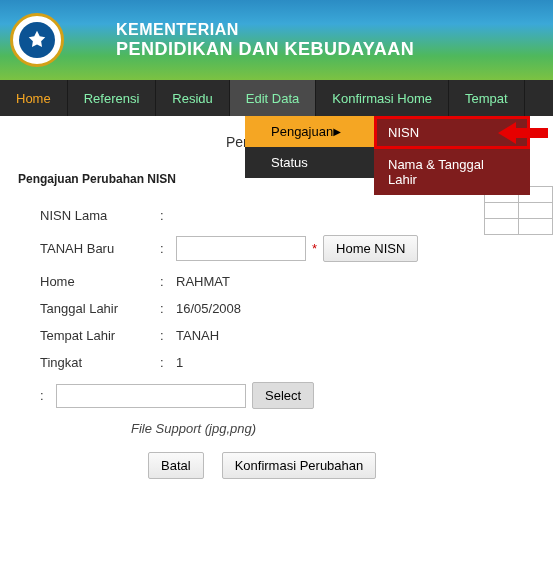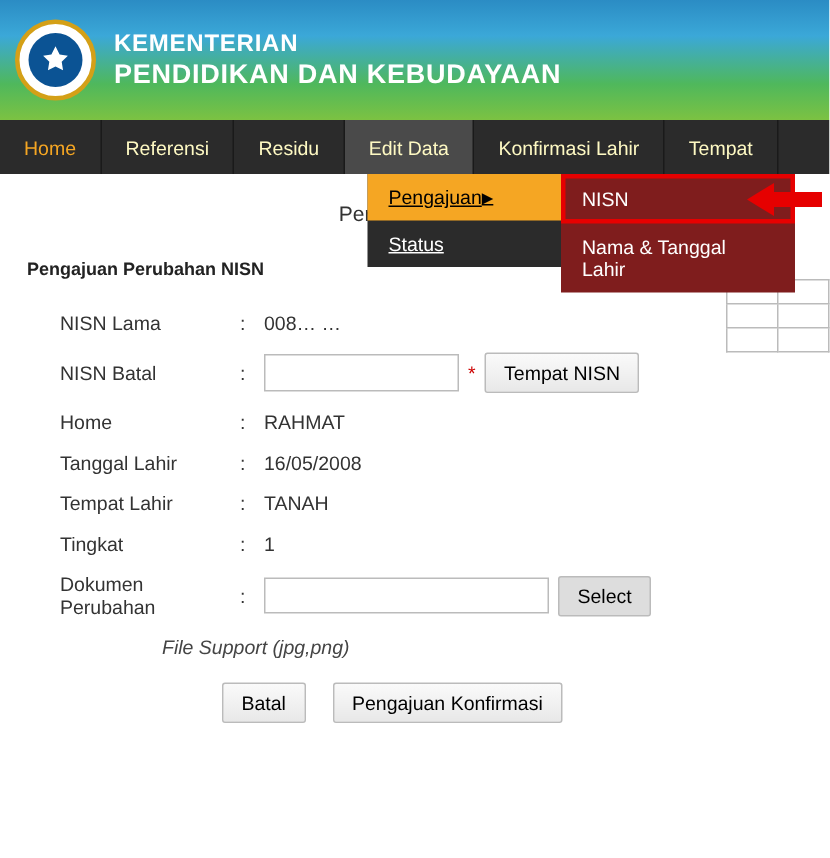--- a/index.html
+++ b/index.html
@@ -4,20 +4,21 @@
 <style>
   * { box-sizing: border-box; margin: 0; padding: 0; }
   body { font-family: Arial, sans-serif; width: 553px; height: 572px; background: #fff; overflow: hidden; }
   
   .header {
     height: 80px;
     background: linear-gradient(to bottom, #2b8cc4 0%, #3ba8d8 30%, #4fb85c 70%, #7cc242 100%);
     display: flex;
     align-items: center;
     padding: 0 10px;
+    gap: 40px;
   }
   .logo {
     width: 54px; height: 54px;
     background: #fff;
     border-radius: 50%;
     border: 3px solid #d4a017;
     display: flex; align-items: center; justify-content: center;
     margin-right: 12px;
     position: relative;
   }
@@ -33,46 +34,45 @@
   .header-line1 { font-size: 16px; font-weight: bold; letter-spacing: 0.5px; }
   .header-line2 { font-size: 18px; font-weight: bold; letter-spacing: 0.5px; text-align: right; }
   
   .navbar {
     background: #2b2b2b;
     height: 36px;
     display: flex;
     position: relative;
   }
   .nav-item {
-    color: #fef9c3;
+    color: #86efac;
     padding: 0 16px;
     font-size: 13px;
     display: flex; align-items: center;
     cursor: pointer;
     border-right: 1px solid #1a1a1a;
   }
   .nav-item.home { color: #f5a623; }
   .nav-item.active { background: #4a4a4a; }
   
   .dropdown {
     position: absolute;
     top: 36px;
     left: 245px;
     width: 152px;
     background: #2b2b2b;
     z-index: 10;
   }
   .dropdown-item {
     color: #fff;
-    padding: 8px 14px;
+    padding: 8px 26px;
     font-size: 13px;
     cursor: pointer;
     display: flex;
     align-items: center;
-    text-decoration: underline;
   }
   .dropdown-item.highlighted { background: #f5a623; color: #000; }
   .dropdown-arrow { font-size: 10px; }
   
   .submenu {
     position: absolute;
     top: 36px;
     left: 374px;
     width: 156px;
     background: #7f1d1d;
@@ -156,21 +156,21 @@
     border: 1px solid #bbb;
     padding: 4px 6px;
     width: 190px;
     height: 24px;
     background: #fff;
   }
   .hint {
     font-style: italic;
     font-size: 13px;
     color: #444;
-    margin-left: 68px;
+    margin-left: 91px;
     margin-top: 4px;
     margin-bottom: 16px;
   }
   .actions {
     margin-left: 108px;
     display: flex;
     gap: 18px;
   }
 </style>
 </head>
@@ -188,21 +188,21 @@
     <div class="header-line1">KEMENTERIAN</div>
     <div class="header-line2">PENDIDIKAN DAN KEBUDAYAAN</div>
   </div>
 </div>
 
 <div class="navbar">
   <div class="nav-item home">Home</div>
   <div class="nav-item">Referensi</div>
   <div class="nav-item">Residu</div>
   <div class="nav-item active">Edit Data</div>
-  <div class="nav-item">Konfirmasi Lahir</div>
+  <div class="nav-item">Konfirmasi Home</div>
   <div class="nav-item">Tempat</div>
 
   <div class="dropdown">
     <div class="dropdown-item highlighted">
       <span>Pengajuan</span>
       <span class="dropdown-arrow">▶</span>
     </div>
     <div class="dropdown-item">
       <span>Status</span>
     </div>
@@ -238,29 +238,28 @@
         <td></td>
         <td></td>
       </tr>
 </tbody>
   </table>
 
 <div class="form">
   <div class="row">
     <div class="label">NISN Lama</div>
     <div class="colon">:</div>
-    <div class="value">008…  …</div>
-  </div>
-  <div class="row">
-    <div class="label">NISN Batal</div>
+  </div>
+  <div class="row">
+    <div class="label">TANAH Baru</div>
     <div class="colon">:</div>
     <div class="value">
       <input class="text-input" type="text" value="" style="">
       <span class="req">*</span>
-      <button class="btn">Tempat NISN</button>
+      <button class="btn">Home NISN</button>
     </div>
   </div>
   <div class="row">
     <div class="label">Home</div>
     <div class="colon">:</div>
     <div class="value">RAHMAT</div>
   </div>
   <div class="row">
     <div class="label">Tanggal Lahir</div>
     <div class="colon">:</div>
@@ -270,25 +269,24 @@
     <div class="label">Tempat Lahir</div>
     <div class="colon">:</div>
     <div class="value">TANAH</div>
   </div>
   <div class="row">
     <div class="label">Tingkat</div>
     <div class="colon">:</div>
     <div class="value">1</div>
   </div>
   <div class="row">
-    <div class="label">Dokumen Perubahan</div>
     <div class="colon">:</div>
     <div class="value">
       <div class="file-input"></div>
       <button class="btn select">Select</button>
     </div>
   </div>
   <div class="hint">File Support (jpg,png)</div>
   <div class="actions">
     <button class="btn">Batal</button>
-    <button class="btn">Pengajuan Konfirmasi</button>
+    <button class="btn">Konfirmasi Perubahan</button>
   </div>
 </div>
 
 </body></html>

